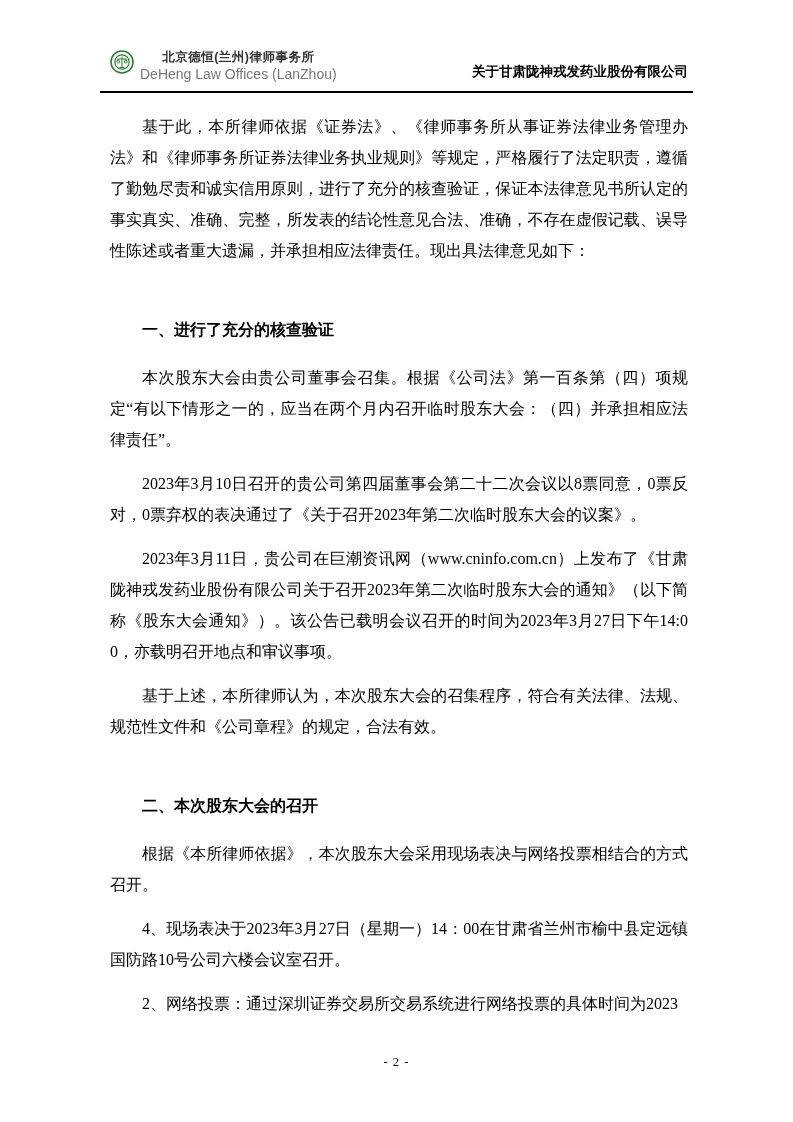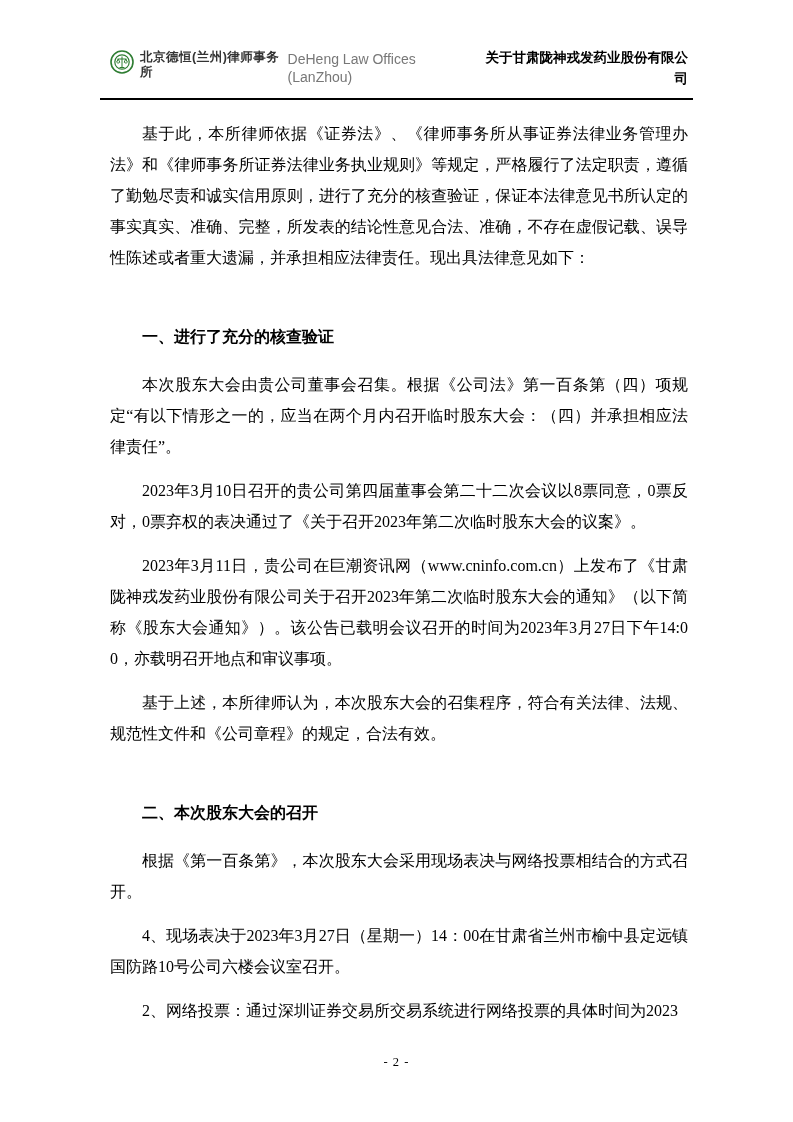--- a/index.html
+++ b/index.html
@@ -26,21 +26,21 @@
     padding-bottom: 8px;
   }
   .logo-block {
     display: flex;
     align-items: flex-start;
     gap: 6px;
     margin-top: 2px;
     align-self: flex-start;
   }
   .logo-emblem { width: 24px; height: 24px; flex: 0 0 auto; }
-  .firm-names { display: flex; flex-direction: row; }
+  .firm-names { display: flex; flex-direction: column; text-align: center; }
   .firm-name-cn {
     font-family: "Liberation Sans", "DejaVu Sans", sans-serif;
     font-size: 12.5px;
     font-weight: bold;
     color: #333333;
     letter-spacing: 0.5px;
     line-height: 1.2;
   }
   .firm-name-en {
     font-family: "Liberation Sans", "DejaVu Sans", sans-serif;
@@ -118,20 +118,20 @@
   <div class="body-text">
     <p class="para intro">基于此，本所律师依据《证券法》、《律师事务所从事证券法律业务管理办法》和《律师事务所证券法律业务执业规则》等规定，严格履行了法定职责，遵循了勤勉尽责和诚实信用原则，进行了充分的核查验证，保证本法律意见书所认定的事实真实、准确、完整，所发表的结论性意见合法、准确，不存在虚假记载、误导性陈述或者重大遗漏，并承担相应法律责任。现出具法律意见如下：</p>
 
     <h2 class="section-heading">一、进行了充分的核查验证</h2>
     <p class="para">本次股东大会由贵公司董事会召集。根据《公司法》第一百条第（四）项规定“有以下情形之一的，应当在两个月内召开临时股东大会：（四）并承担相应法律责任”。</p>
     <p class="para">2023年3月10日召开的贵公司第四届董事会第二十二次会议以8票同意，0票反对，0票弃权的表决通过了《关于召开2023年第二次临时股东大会的议案》。</p>
     <p class="para">2023年3月11日，贵公司在巨潮资讯网（www.cninfo.com.cn）上发布了《甘肃陇神戎发药业股份有限公司关于召开2023年第二次临时股东大会的通知》（以下简称《股东大会通知》）。该公告已载明会议召开的时间为2023年3月27日下午14:00，亦载明召开地点和审议事项。</p>
     <p class="para">基于上述，本所律师认为，本次股东大会的召集程序，符合有关法律、法规、规范性文件和《公司章程》的规定，合法有效。</p>
 
     <h2 class="section-heading">二、本次股东大会的召开</h2>
-    <p class="para">根据《第一百条第》，本次股东大会采用现场表决与网络投票相结合的方式召开。</p>
+    <p class="para">根据《本所律师依据》，本次股东大会采用现场表决与网络投票相结合的方式召开。</p>
     <p class="para">4、现场表决于2023年3月27日（星期一）14：00在甘肃省兰州市榆中县定远镇国防路10号公司六楼会议室召开。</p>
     <p class="para">2、网络投票：通过深圳证券交易所交易系统进行网络投票的具体时间为2023</p>
   </div>
 
   <div class="footer">- 2 -</div>
 
 </div>
 
 </body></html>

